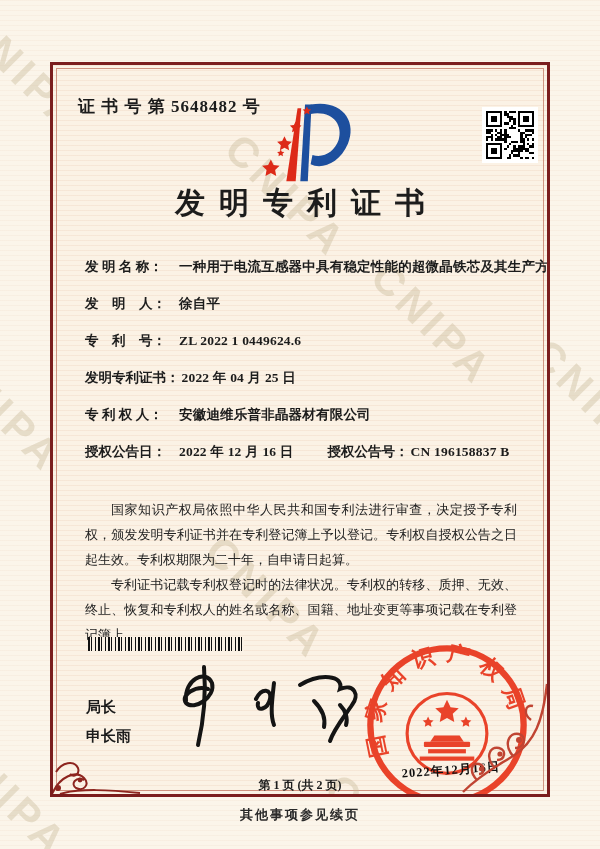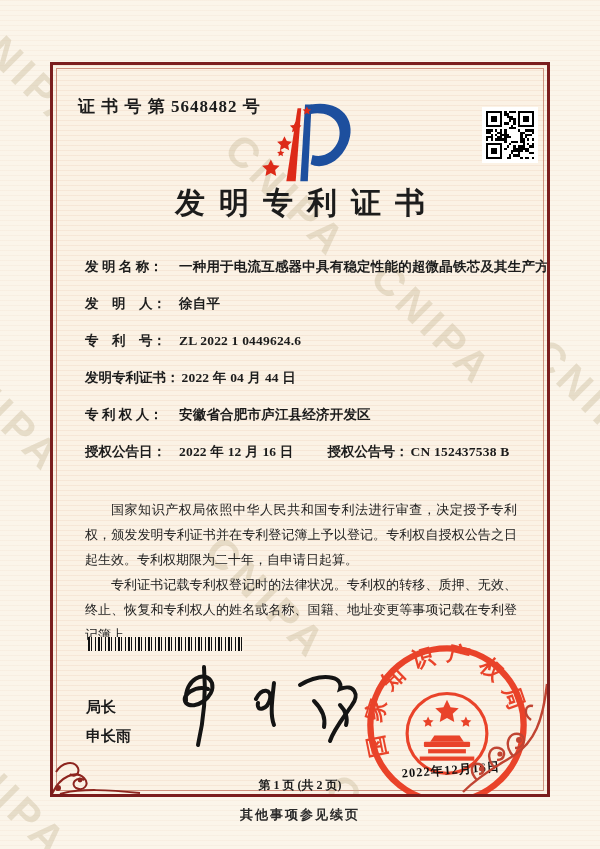--- a/index.html
+++ b/index.html
@@ -237,27 +237,27 @@
       <div class="row">
         <span class="lbl">发 明 名 称：</span><span class="val">一种用于电流互感器中具有稳定性能的超微晶铁芯及其生产方法</span>
       </div>
       <div class="row">
         <span class="lbl">发　明　人：</span><span class="val">徐自平</span>
       </div>
       <div class="row">
         <span class="lbl">专　利　号：</span><span class="val">ZL 2022 1 0449624.6</span>
       </div>
       <div class="row">
-        <span class="lbl">发明专利证书：</span><span class="val">2022 年 04 月 44 日</span>
-      </div>
-      <div class="row">
-        <span class="lbl">专 利 权 人：</span><span class="val">安徽省合肥市庐江县经济开发区</span>
-      </div>
-      <div class="row">
-        <span class="lbl">授权公告日：</span><span class="val">2022 年 12 月 16 日</span><span class="pair2"><span class="lbl" style="min-width:0">授权公告号：</span><span class="val">CN 152437538 B</span></span>
+        <span class="lbl">发明专利证书：</span><span class="val">2022 年 04 月 25 日</span>
+      </div>
+      <div class="row">
+        <span class="lbl">专 利 权 人：</span><span class="val">安徽迪维乐普非晶器材有限公司</span>
+      </div>
+      <div class="row">
+        <span class="lbl">授权公告日：</span><span class="val">2022 年 12 月 16 日</span><span class="pair2"><span class="lbl" style="min-width:0">授权公告号：</span><span class="val">CN 196158837 B</span></span>
       </div>
     </div>
 
     <div class="paras">
       <p>国家知识产权局依照中华人民共和国专利法进行审查，决定授予专利权，颁发发明专利证书并在专利登记簿上予以登记。专利权自授权公告之日起生效。专利权期限为二十年，自申请日起算。</p>
       <p>专利证书记载专利权登记时的法律状况。专利权的转移、质押、无效、终止、恢复和专利权人的姓名或名称、国籍、地址变更等事项记载在专利登记簿上。</p>
     </div>
 
     <div class="barcode"></div>
 

